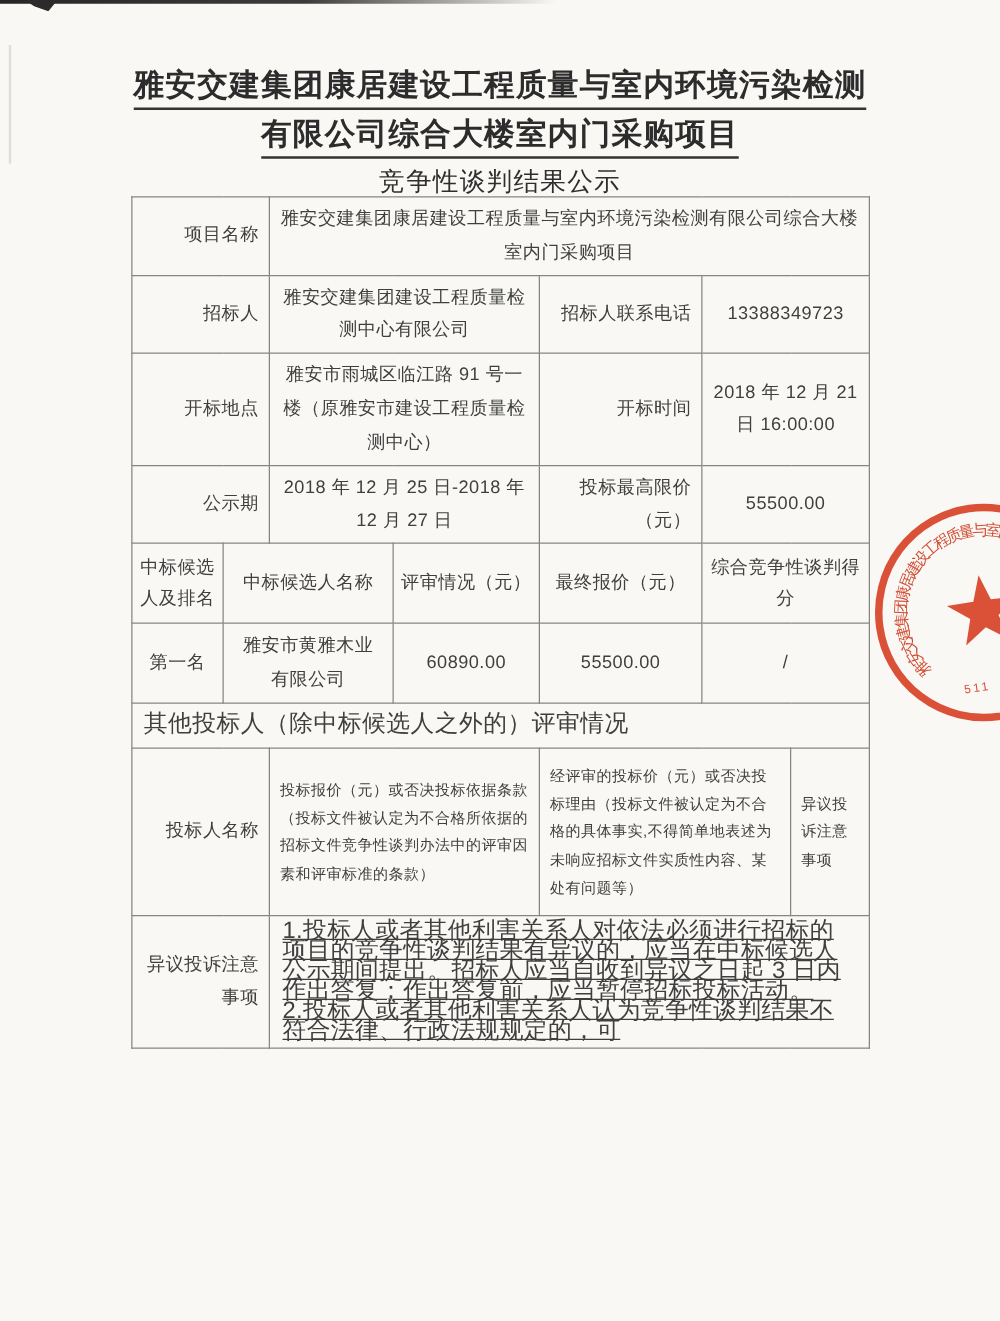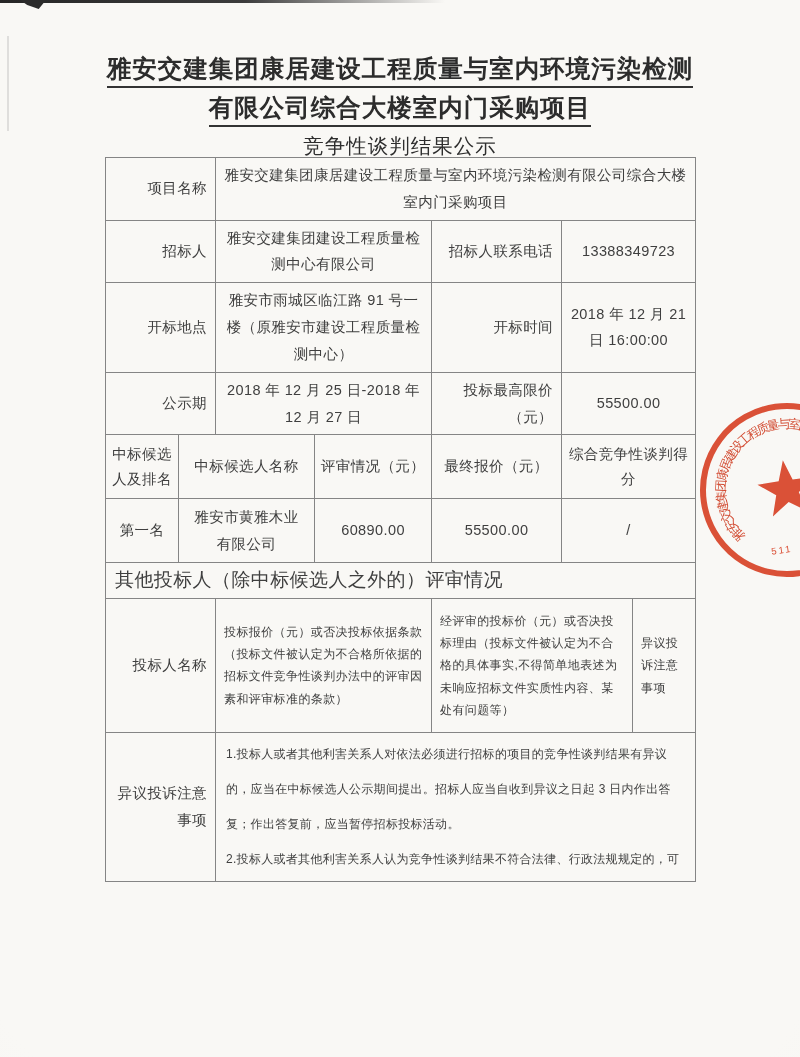--- a/index.html
+++ b/index.html
@@ -51,21 +51,21 @@
   tr.r1{height:59px;} tr.r2{height:60px;} tr.r3{height:60px;} tr.r4{height:84px;}
   tr.r5{height:54px;} tr.r6{height:64px;} tr.r7{height:64px;} tr.r8{height:58px;}
   tr.r9{height:58px;} tr.r10{height:34px;} tr.r11{height:134px;} tr.r12{height:106px;}
   td.lbl{text-align:right;padding-left:9px;}
   td.val{text-align:center;padding-left:12px;}
   td.ctr{text-align:center;padding-left:4px;padding-right:4px;}
   tr.r6 td{text-align:center;line-height:1.7;padding-left:4px;padding-right:4px;}
   tr.r10 td{line-height:1.4;padding-left:9px;font-size:19px;}
   td.small{font-size:12px;line-height:26px;vertical-align:middle;padding:6px 9px;}
   tr.r12 td.notes{vertical-align:middle;padding:4px 10px;}
-  .note-par{font-size:12px;line-height:35px;letter-spacing:0.3px;}
+  .note-par{font-size:19px;line-height:16px;letter-spacing:0.3px;text-decoration:underline;}
   
   .seal-wrap{position:absolute;top:390px;left:687px;width:200px;height:200px;pointer-events:none;}
 </style>
 </head>
 <body>
 
 <div class="page">
 
   <div class="scan-top-line"></div>
   <div class="scan-corner-mark"></div>

